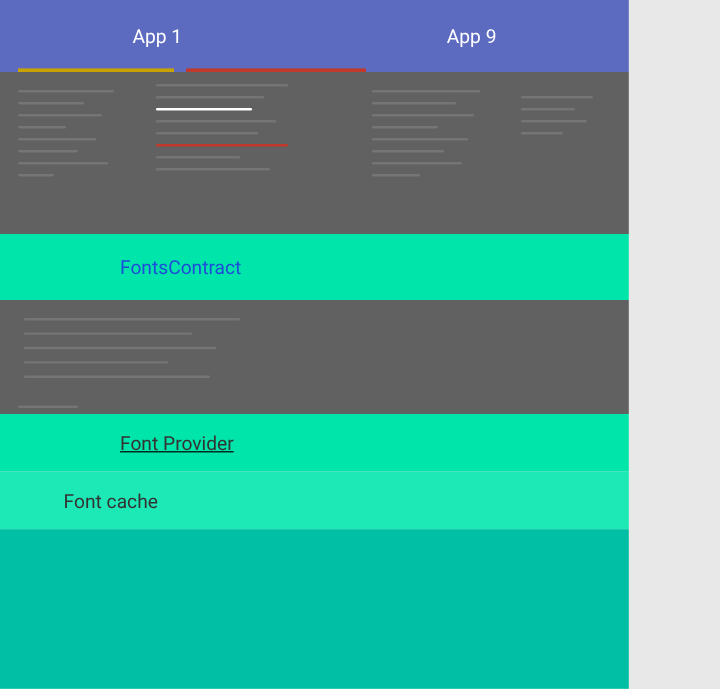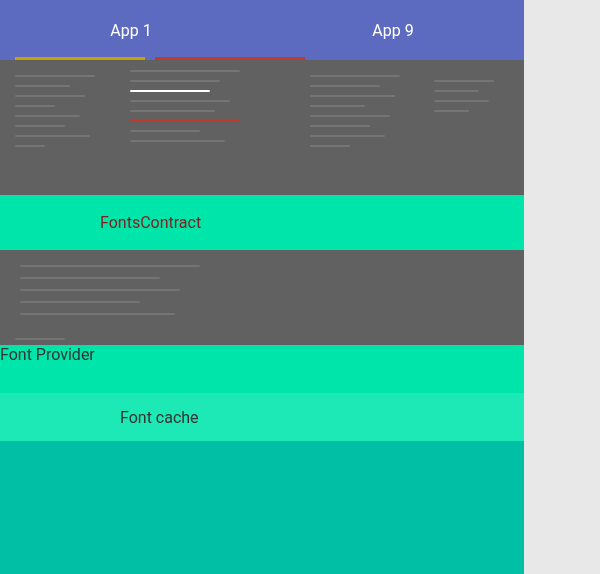--- a/index.html
+++ b/index.html
@@ -127,21 +127,21 @@
       width: 100%;
       height: 55px;
       background: #00e5aa;
       display: flex;
       align-items: center;
       padding-left: 100px;
     }
 
     .fonts-contract-block span {
       font-size: 16px;
-      color: #7f1d1d;
+      color: #1d4ed8;
       font-weight: 400;
     }
 
     
     .dark-section-2 {
       width: 100%;
       height: 95px;
       background: #616161;
       position: relative;
     }
@@ -169,37 +169,39 @@
       background: #757575;
       border-radius: 1px;
     }
 
     
     .font-provider-block {
       width: 100%;
       height: 48px;
       background: #00e5aa;
       display: flex;
-      align-items: flex-start;
+      align-items: center;
+      padding-left: 100px;
+      text-decoration: underline;
     }
 
     .font-provider-block span {
       font-size: 16px;
       color: #333;
       font-weight: 400;
     }
 
     
     .font-cache-block {
       width: 100%;
       height: 48px;
       background: #1de9b6;
       display: flex;
       align-items: center;
-      padding-left: 120px;
+      padding-left: 53px;
     }
 
     .font-cache-block span {
       font-size: 16px;
       color: #333;
       font-weight: 400;
     }
 
     
     .bottom-teal-section {

